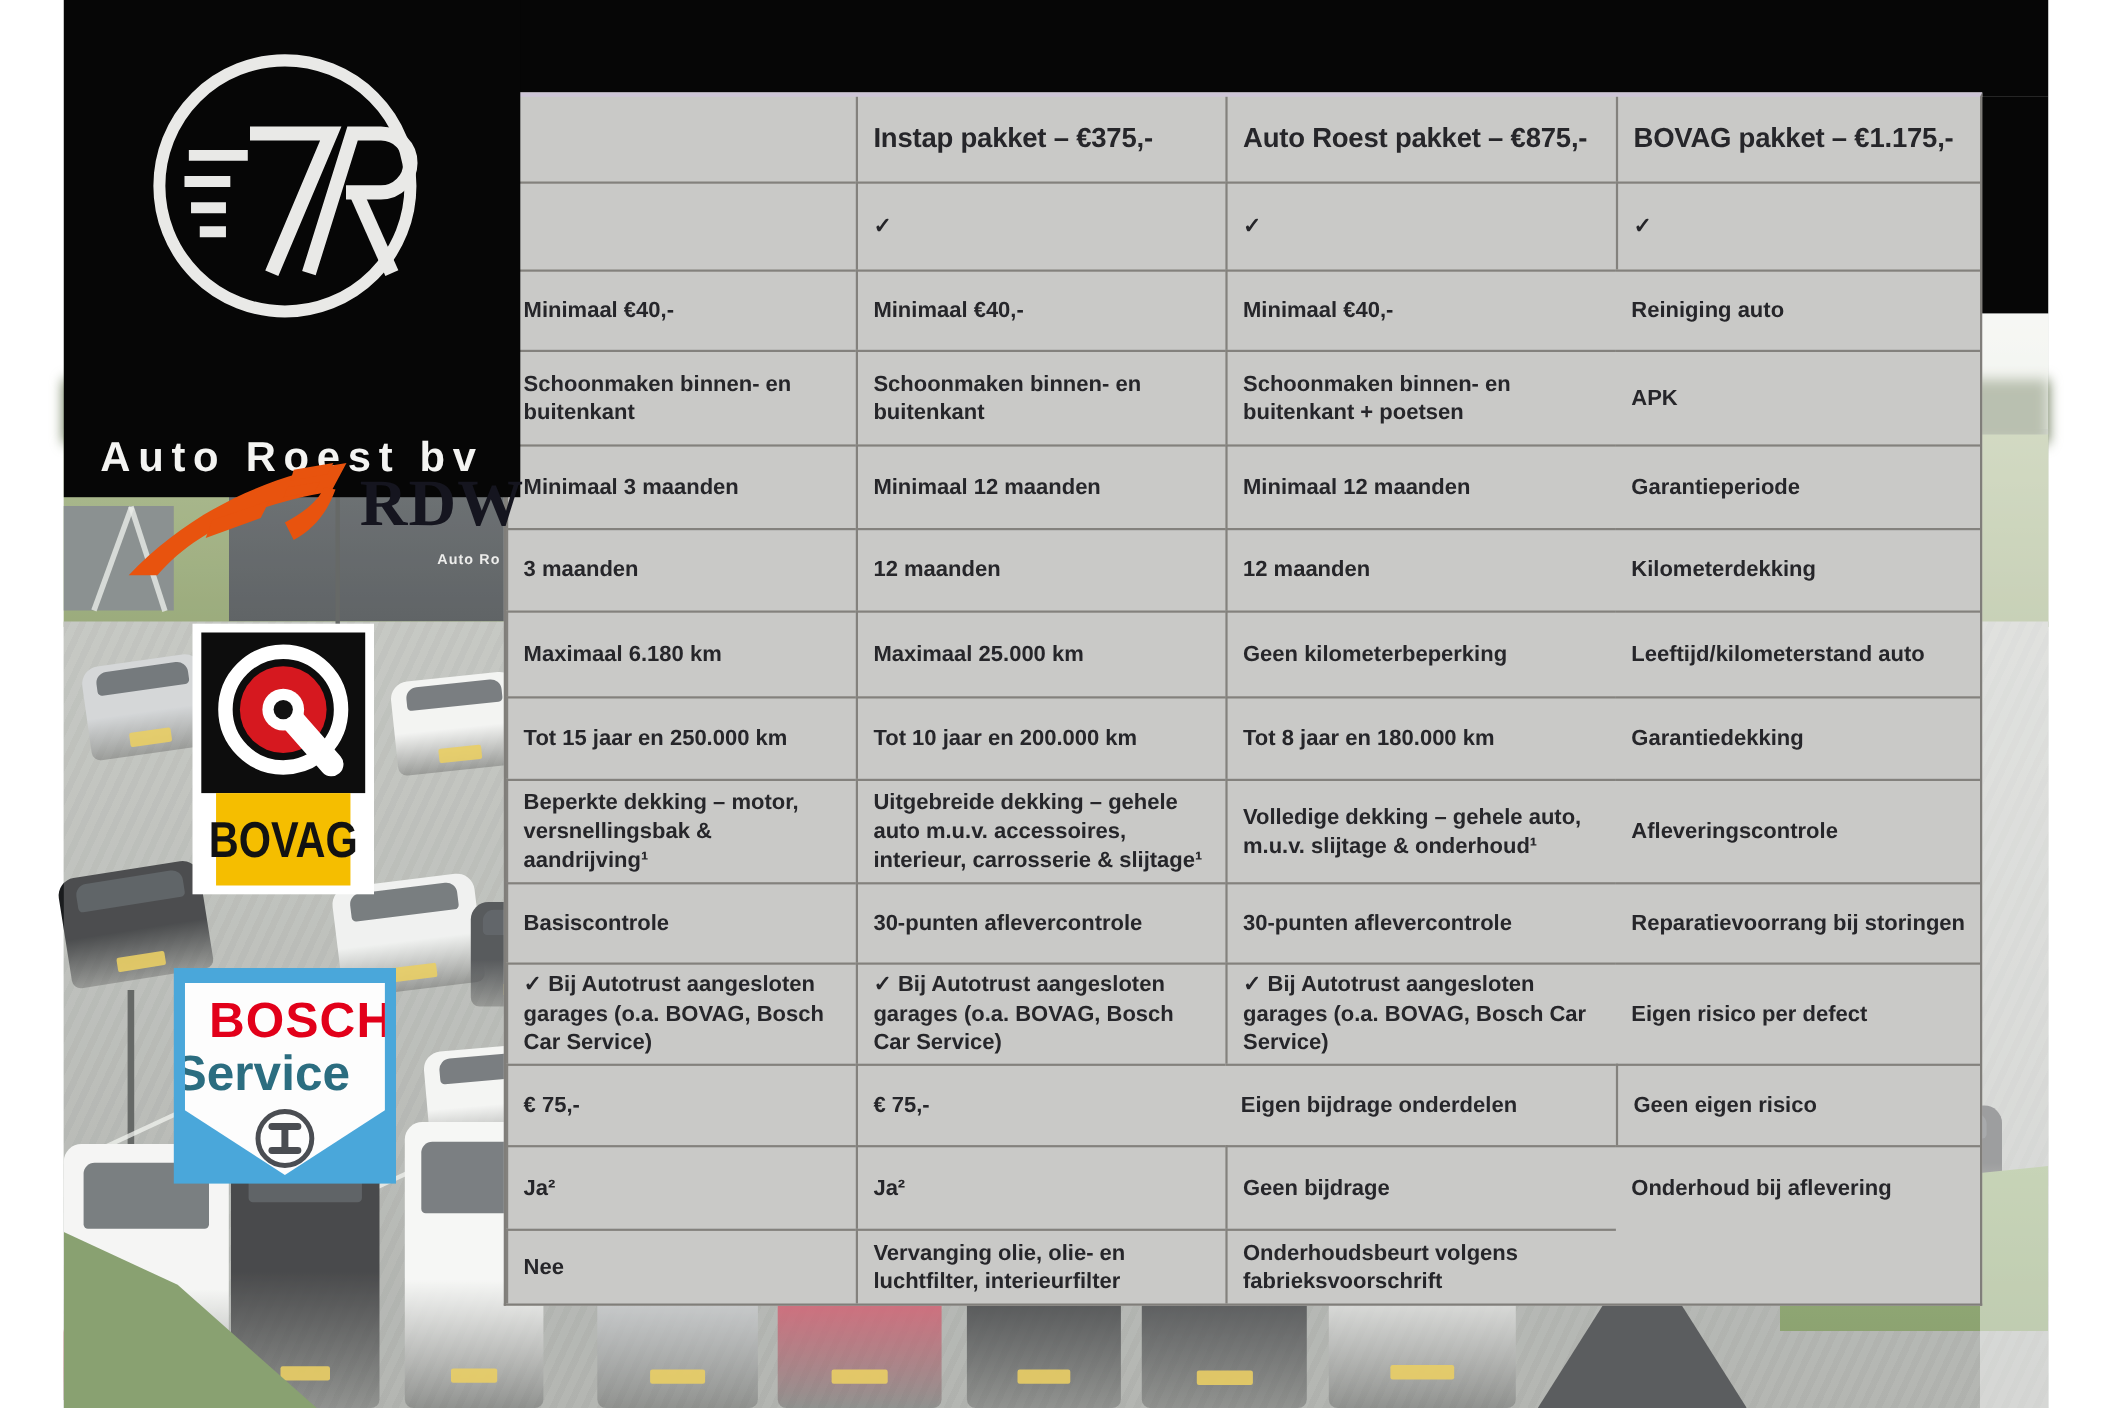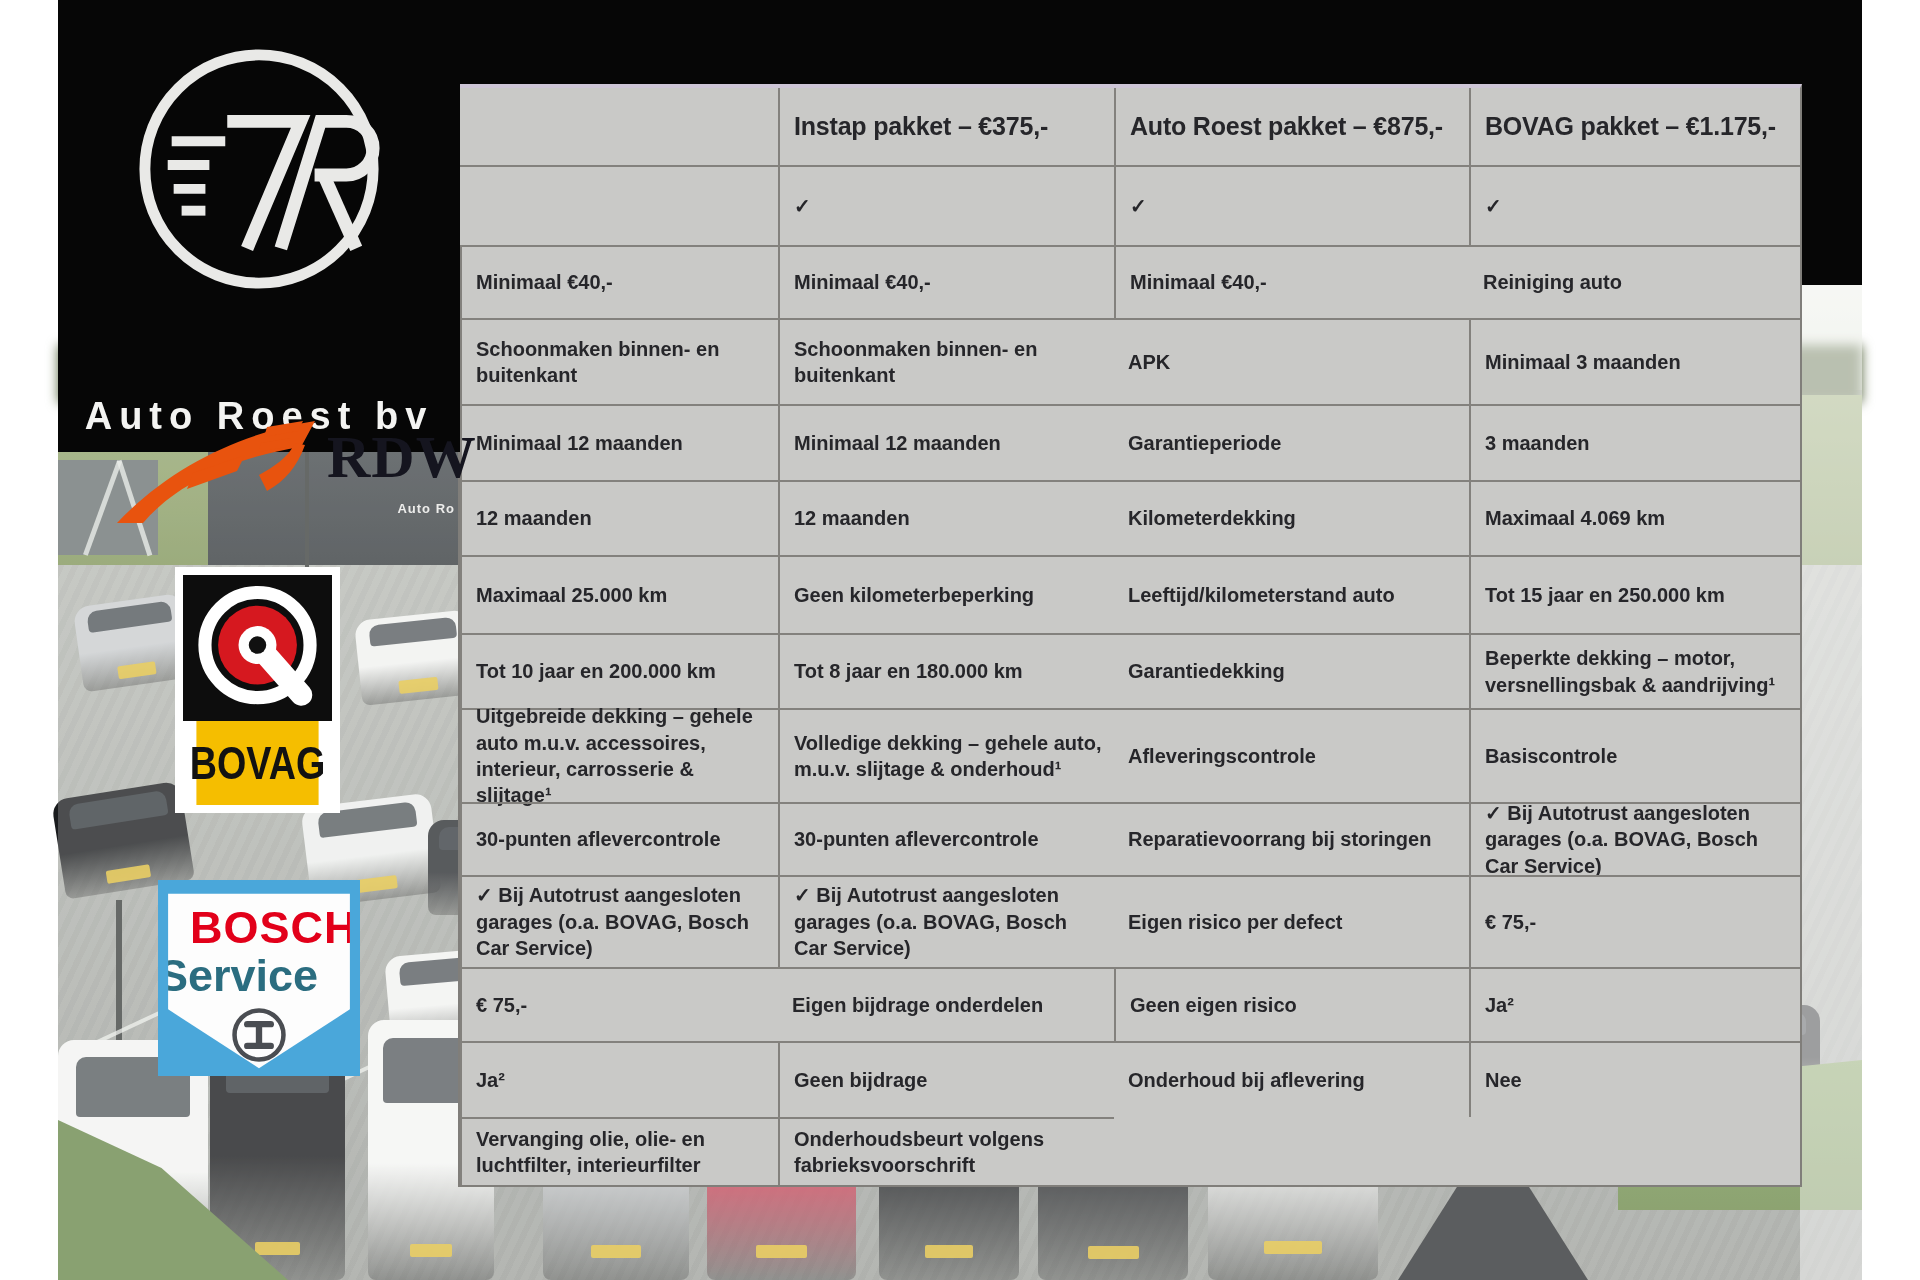--- a/index.html
+++ b/index.html
@@ -29,21 +29,21 @@
   .car::before{content:"";position:absolute;top:7%;left:12%;right:12%;height:25%;
                background:#3a3f44;border-radius:10px 10px 4px 4px;opacity:.85;}
   .car::after{content:"";position:absolute;bottom:9%;left:33%;width:34%;height:13px;
               background:#e3c13a;border-radius:2px;opacity:.9;}
   .canopy{position:absolute;background:#2e3032;clip-path:polygon(50% 0,100% 100%,0 100%);}
   .grass{position:absolute;}
   .photo .wash{position:absolute;inset:0;background:rgba(255,255,255,.22);z-index:40;}
   .sliver-wash{position:absolute;left:1800px;top:285px;width:62px;height:995px;
                background:rgba(255,255,255,.45);z-index:3;}
   
-  .black-box{position:absolute;left:58px;top:0;width:402px;height:452px;background:#060606;z-index:5;}
+  .black-box{position:absolute;left:58px;top:0;width:402px;height:452px;background:#060606;z-index:5;padding-left:13px;}
   .black-top{position:absolute;left:460px;top:0;width:1402px;height:88px;background:#060606;z-index:2;}
   .black-right{position:absolute;left:1800px;top:88px;width:62px;height:197px;background:#060606;z-index:2;}
   .monogram{position:absolute;left:72px;top:40px;}
   .dealer-name{position:absolute;left:0;bottom:14px;width:100%;text-align:center;color:#f4f4f2;
                font-size:38px;font-weight:bold;letter-spacing:7px;}
   
   .rdw{position:absolute;left:115px;top:415px;width:300px;height:110px;z-index:6;}
   .rdw-text{position:absolute;left:212px;top:8px;font-family:"Liberation Serif",serif;
             font-weight:600;font-size:60px;color:#15151f;letter-spacing:1px;}
   .bovag{position:absolute;left:175px;top:567px;width:165px;height:246px;background:#ffffff;
@@ -196,30 +196,31 @@
       <div class="c lab bt"></div>
       <div class="c bt bl">✓</div>
       <div class="c bt bl">✓</div>
       <div class="c bt bl">✓</div>
       <div class="c bt bl">Minimaal €40,-</div>
       <div class="c bt bl">Minimaal €40,-</div>
       <div class="c bt bl">Minimaal €40,-</div>
       <div class="c lab bt">Reiniging auto</div>
       <div class="c bt bl">Schoonmaken binnen- en buitenkant</div>
       <div class="c bt bl">Schoonmaken binnen- en buitenkant</div>
+      <div class="c bt bl">Schoonmaken binnen- en buitenkant + poetsen</div>
       <div class="c lab bt">APK</div>
       <div class="c bt bl">Minimaal 3 maanden</div>
       <div class="c bt bl">Minimaal 12 maanden</div>
       <div class="c bt bl">Minimaal 12 maanden</div>
       <div class="c lab bt">Garantieperiode</div>
       <div class="c bt bl">3 maanden</div>
       <div class="c bt bl">12 maanden</div>
       <div class="c bt bl">12 maanden</div>
       <div class="c lab bt">Kilometerdekking</div>
-      <div class="c bt bl">Maximaal 4.069 km</div>
+      <div class="c bt bl">Maximaal 6.180 km</div>
       <div class="c bt bl">Maximaal 25.000 km</div>
       <div class="c bt bl">Geen kilometerbeperking</div>
       <div class="c lab bt">Leeftijd/kilometerstand auto</div>
       <div class="c bt bl">Tot 15 jaar en 250.000 km</div>
       <div class="c bt bl">Tot 10 jaar en 200.000 km</div>
       <div class="c bt bl">Tot 8 jaar en 180.000 km</div>
       <div class="c lab bt">Garantiedekking</div>
       <div class="c bt bl">Beperkte dekking – motor, versnellingsbak &amp; aandrijving¹</div>
       <div class="c bt bl">Uitgebreide dekking – gehele auto m.u.v. accessoires, interieur, carrosserie &amp; slijtage¹</div>
       <div class="c bt bl">Volledige dekking – gehele auto, m.u.v. slijtage &amp; onderhoud¹</div>

